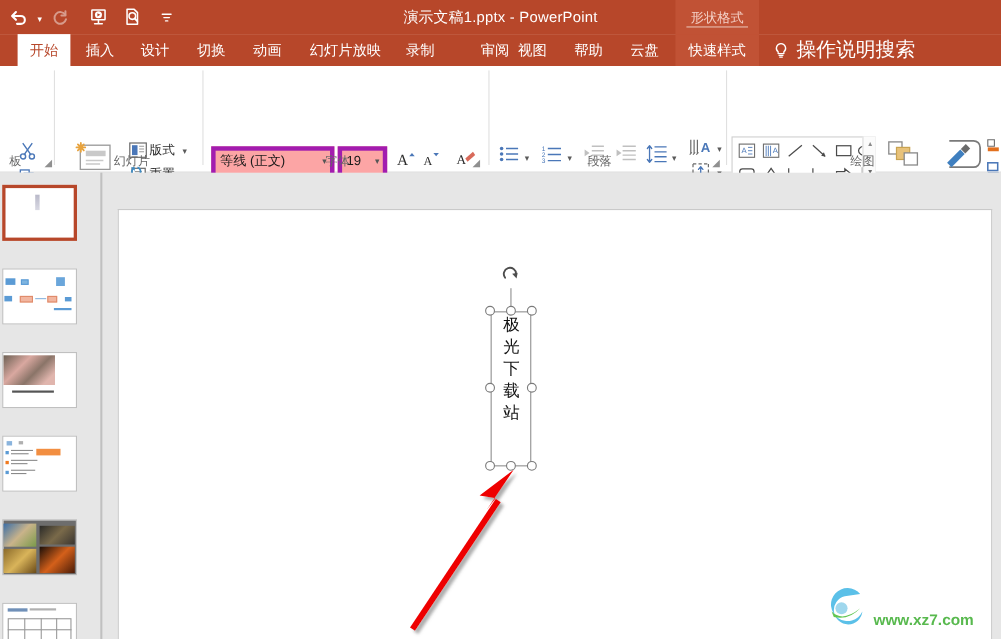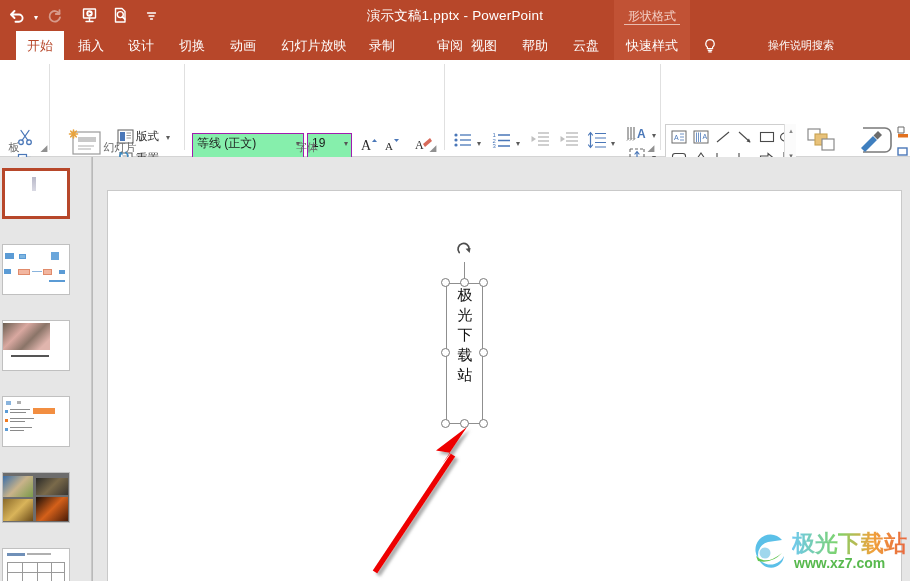--- a/index.html
+++ b/index.html
@@ -55,21 +55,21 @@
     white-space: nowrap;
   }
   .tab.active {
     background: #ffffff; color: #b7472a;
   }
   .tab.ctx-active {
     background: #c15235; color: #ffffff;
   }
   .tellme {
     position: absolute; top: 0; height: 29px; line-height: 29px;
-    color: #ffffff; font-size: 11px; white-space: nowrap; margin-left: 44px;
+    color: #ffffff; font-size: 18px; white-space: nowrap;
   }
   .bulb {
     position: absolute; top: 7px; left: 703px; width: 14px; height: 16px; color: #fff;
   }
 
   
   .ribbon {
     position: absolute; left: 0; top: 60px; width: 910px; height: 97px;
     background: #ffffff; border-bottom: 1px solid #d4d4d4;
   }
@@ -84,21 +84,21 @@
     position: absolute; bottom: 2px; width: 12px; height: 12px;
     color: #909090; font-size: 9px; line-height: 12px; text-align: center;
   }
   .ico { position: absolute; display: flex; align-items: center; justify-content: center; }
   .lbl { position: absolute; font-size: 11.5px; color: #2b2b2b; white-space: nowrap; }
   .lbl-b { position: absolute; font-size: 12.5px; color: #2b2b2b; white-space: nowrap; font-weight: 600; }
   .cv { position: absolute; color: #5b5b5b; font-size: 8px; }
 
   
   .combo {
-    position: absolute; border: 1px solid #a21caf; background: #86efac;
+    position: absolute; border: 4px solid #a21caf; background: #fca5a5;
     font-size: 12px; color: #1a1a1a; height: 38px; line-height: 19px;
   }
   .combo .txt { position: absolute; left: 4px; top: 0; line-height: 19px; white-space: nowrap; }
   .combo .arr {
     position: absolute; right: 3px; top: 0; height: 19px; line-height: 19px;
     font-size: 8px; color: #555;
   }
 
   .btn-sq {
     position: absolute; width: 22px; height: 22px;
@@ -477,20 +477,21 @@
       </svg>
     </div>
     <div class="ico" style="left:580px;top:103px;width:24px;height:22px">
       <svg width="22" height="18" viewBox="0 0 22 18">
         <path d="M1 3 H8 M1 6 H8 M1 9 H8 M1 12 H8" stroke="#4a77b8" stroke-width="1.2"></path>
         <path d="M12 3 H20 M12 6 H20 M12 9 H20 M12 12 H20" stroke="#4a77b8" stroke-width="1.2"></path>
       </svg>
     </div>
     <div class="cv" style="left:608px;top:111px">▾</div>
 
+    <div class="grp-label" style="left:450px;width:190px">段落</div>
     <div class="dlg-launch" style="left:645px">◢</div>
     <div class="grp-sep" style="left:660px"></div>
 
     <div class="shape-gallery">
 
       <div class="sg-cell" style="left:2px;top:2px">
         <svg width="16" height="14" viewBox="0 0 16 14">
             <rect x="1" y="1" width="14" height="12" stroke="#6b6b6b" stroke-width="1" fill="#fff"></rect>
             <text x="3" y="9.5" font-size="7" fill="#4a77b8" font-family="Liberation Sans, sans-serif">A</text>
             <path d="M9 4 H13 M9 7 H13 M9 10 H13" stroke="#4a77b8" stroke-width="0.8"></path>
@@ -626,20 +627,21 @@
           <rect x="1" y="2" width="9" height="7" stroke="#4a77b8" stroke-width="1.4" fill="none"></rect>
           <rect x="1" y="11" width="10" height="3.5" fill="#2c5ea8"></rect>
         </svg>
     </div>
     <div class="ico" style="left:897px;top:108px;width:16px;height:16px">
       <svg width="16" height="16" viewBox="0 0 16 16">
           <path d="M2 3 A5 5 0 1 0 9 10" stroke="#6b6b6b" stroke-width="1.3" fill="none"></path>
         </svg>
     </div>
 
+    <div class="grp-label" style="left:664px;width:240px">绘图</div>
   </div>
 
   <div class="workspace">
 
     <div class="thumbpane">
       <div class="thumb sel" style="top:11px">
         <div style="position:absolute;left:27px;top:6px;width:4px;height:14px;background:linear-gradient(#b9b9c9,#d9d9e3)"></div>
       </div>
       <div class="thumb" style="top:87px">
         <div style="position:absolute;left:2px;top:8px;width:9px;height:6px;background:#5b9bd5"></div>
@@ -730,17 +732,16 @@
       <path d="M112 12 L87.5 48.5 L95.5 38 L81 35.5 Z" fill="#ee0000"></path>
     </g>
   </svg>
 
   <div class="wm">
     <svg width="42" height="42" viewBox="0 0 42 42" style="position:absolute;left:0;top:2px">
       <path d="M34 10 A15 15 0 1 0 36 26 A13 13 0 1 1 20 12 Z" fill="#5bc0e8"></path>
       <path d="M8 26 Q18 36 34 23 Q24 34 10 31 Z" fill="#63c653"></path>
       <circle cx="17" cy="23" r="5.5" fill="#8ed0ea" opacity="0.85"></circle>
     </svg>
-    <div class="wm-title">极光下载站</div>
     <div class="wm-url">www.xz7.com</div>
   </div>
 
 </div>
 
 </body></html>

